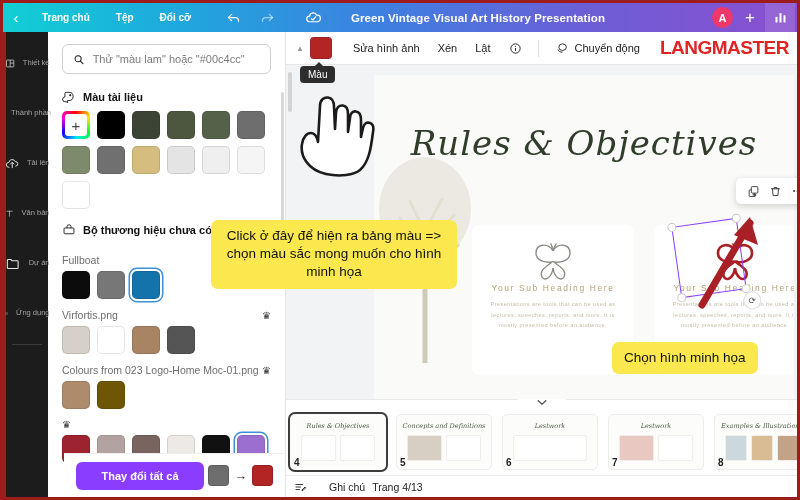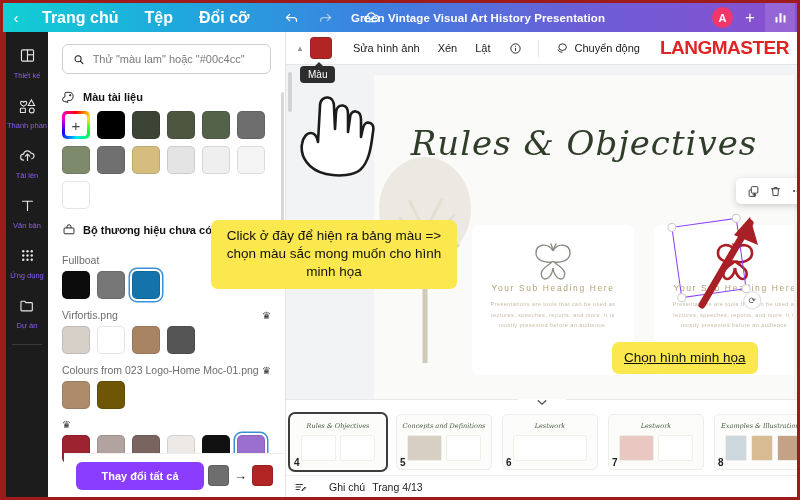--- a/index.html
+++ b/index.html
@@ -32,21 +32,21 @@
     color: #fff;
     z-index: 40;
   }
   .tb-left { display: flex; align-items: center; gap: 0; }
   .tb-back {
     width: 26px; height: 29px; display: flex; align-items: center; justify-content: center;
     font-size: 15px; color: #fff;
   }
   .tb-item {
     padding: 0 13px; height: 29px; display: flex; align-items: center;
-    font-size: 16px; font-weight: bold; color: #ffffff; white-space: nowrap;
+    font-size: 10px; font-weight: bold; color: #ffffff; white-space: nowrap;
   }
   .tb-sep { width: 12px; }
   .tb-icobtn {
     width: 34px; height: 29px; display: flex; align-items: center; justify-content: center;
   }
   .tb-icobtn svg { display: block; }
   .tb-title {
     position: absolute; left: 0; right: 4px; top: 0; height: 29px;
     display: flex; align-items: center; justify-content: center;
     font-size: 11.5px; font-weight: bold; letter-spacing: .1px;
@@ -77,22 +77,22 @@
   .rail {
     position: absolute; left: 3px; top: 32px; bottom: 3px; width: 45px;
     background: #1c1c1c;
     border-left: 3px solid #9e1b1b;
     display: flex; flex-direction: column; align-items: center;
     padding-top: 6px;
     z-index: 30;
   }
   .rail-item {
     width: 45px; height: 50px;
-    display: flex; flex-direction: column; align-items: center; justify-content: center;
-    gap: 8px; color: #8b5cf6;
+    display: flex; flex-direction: row; align-items: center; justify-content: center;
+    gap: 8px; color: #a3a3a3;
   }
   .rail-item .lbl { font-size: 7.5px; line-height: 1; white-space: nowrap; }
   .rail-divider { width: 30px; height: 1px; background: #3a3a3a; margin: 6px 0; }
 
   
   .panel {
     position: absolute; left: 48px; top: 32px; bottom: 3px; width: 238px;
     background: #ffffff;
     border-right: 1px solid #e4e4e4;
     z-index: 25;
@@ -270,21 +270,21 @@
   .ctx-menu .ci { width: 20px; height: 20px; display: flex; align-items: center; justify-content: center; color: #333; }
 
   
   .callout {
     position: absolute; background: #fbe84e; border-radius: 7px;
     padding: 7px 12px; z-index: 70;
     font-size: 13.5px; color: #111; line-height: 1.35;
     text-align: center; font-family: "Liberation Sans", sans-serif; margin-top: 45px;
   }
   #callout-main { left: 211px; top: 175px; width: 246px; }
-  #callout-illus { left: 612px; top: 297px; text-decoration: underline; }
+  #callout-illus { left: 612px; top: 297px; }
 
   .arrow-red { position: absolute; z-index: 65; }
 
   
   .thumbstrip {
     position: absolute; left: 0; right: 0; bottom: 22px; height: 76px;
     background: #fff; border-top: 1px solid #e9e9e9;
   }
   .collapse-tab {
     position: absolute; left: 50%; top: -1px; transform: translateX(-50%);
@@ -416,40 +416,40 @@
           <path d="M9 13 L12 10 L15 13"></path>
       </svg>
       <span class="lbl">Tải lên</span>
     </div>
     <div class="rail-item">
       <svg width="17" height="17" viewBox="0 0 24 24" fill="none" stroke="#e6e6e6" stroke-width="1.6" stroke-linecap="round">
         <line x1="5" y1="6" x2="19" y2="6"></line>
           <line x1="12" y1="6" x2="12" y2="19"></line>
       </svg>
       <span class="lbl">Văn bản</span>
+    </div>
+    <div class="rail-item">
+      <svg width="18" height="17" viewBox="0 0 24 24" fill="none" stroke="#e6e6e6" stroke-width="1.6" stroke-linejoin="round">
+        <path d="M3.5 18.5 V7 a1 1 0 0 1 1-1 h4.2 l1.8 2 h8 a1 1 0 0 1 1 1 v9.5 a1 1 0 0 1 -1 1 h-14 a1 1 0 0 1 -1 -1z"></path>
+      </svg>
+      <span class="lbl">Dự án</span>
     </div>
     <div class="rail-item">
       <svg width="17" height="17" viewBox="0 0 24 24" fill="#e6e6e6">
         <circle cx="6" cy="6" r="1.7"></circle>
           <circle cx="12" cy="6" r="1.7"></circle>
           <circle cx="18" cy="6" r="1.7"></circle>
         <circle cx="6" cy="12" r="1.7"></circle>
           <circle cx="12" cy="12" r="1.7"></circle>
           <circle cx="18" cy="12" r="1.7"></circle>
         <circle cx="6" cy="18" r="1.7"></circle>
           <circle cx="12" cy="18" r="1.7"></circle>
           <circle cx="18" cy="18" r="1.7"></circle>
       </svg>
       <span class="lbl">Ứng dụng</span>
-    </div>
-    <div class="rail-item">
-      <svg width="18" height="17" viewBox="0 0 24 24" fill="none" stroke="#e6e6e6" stroke-width="1.6" stroke-linejoin="round">
-        <path d="M3.5 18.5 V7 a1 1 0 0 1 1-1 h4.2 l1.8 2 h8 a1 1 0 0 1 1 1 v9.5 a1 1 0 0 1 -1 1 h-14 a1 1 0 0 1 -1 -1z"></path>
-      </svg>
-      <span class="lbl">Dự án</span>
     </div>
     <div class="rail-divider"></div>
   </div>
 
   <div class="panel">
 
     <div class="search-wrap">
       <div class="search-box">
         <svg width="13" height="13" viewBox="0 0 24 24" fill="none" stroke="#1a1a1a" stroke-width="2.1" stroke-linecap="round">
           <circle cx="10.5" cy="10.5" r="6.3"></circle>

